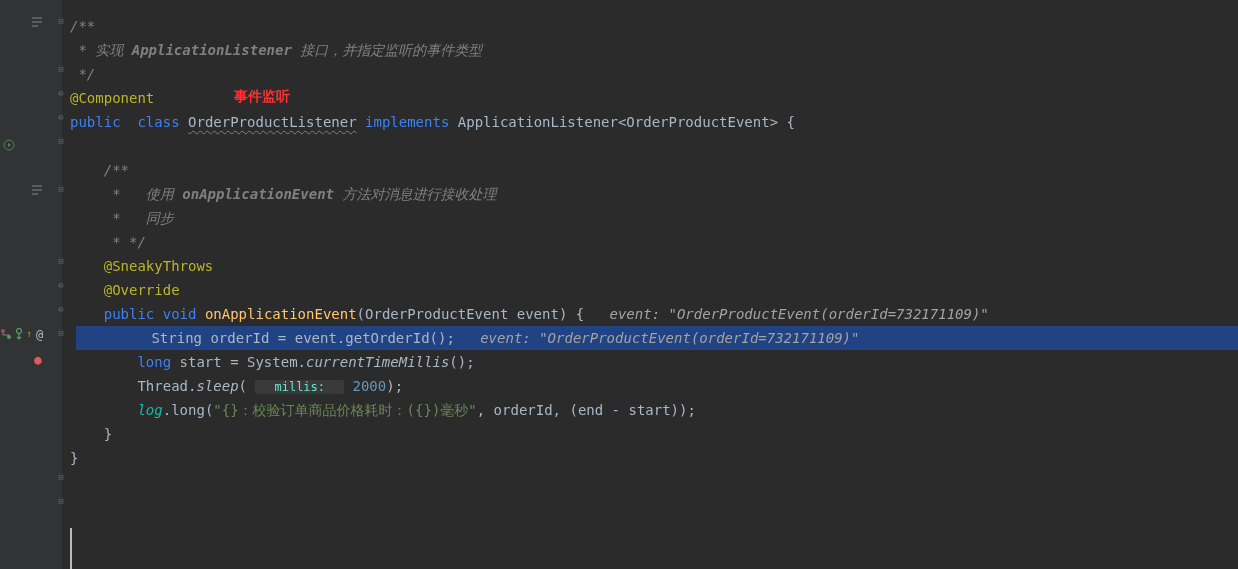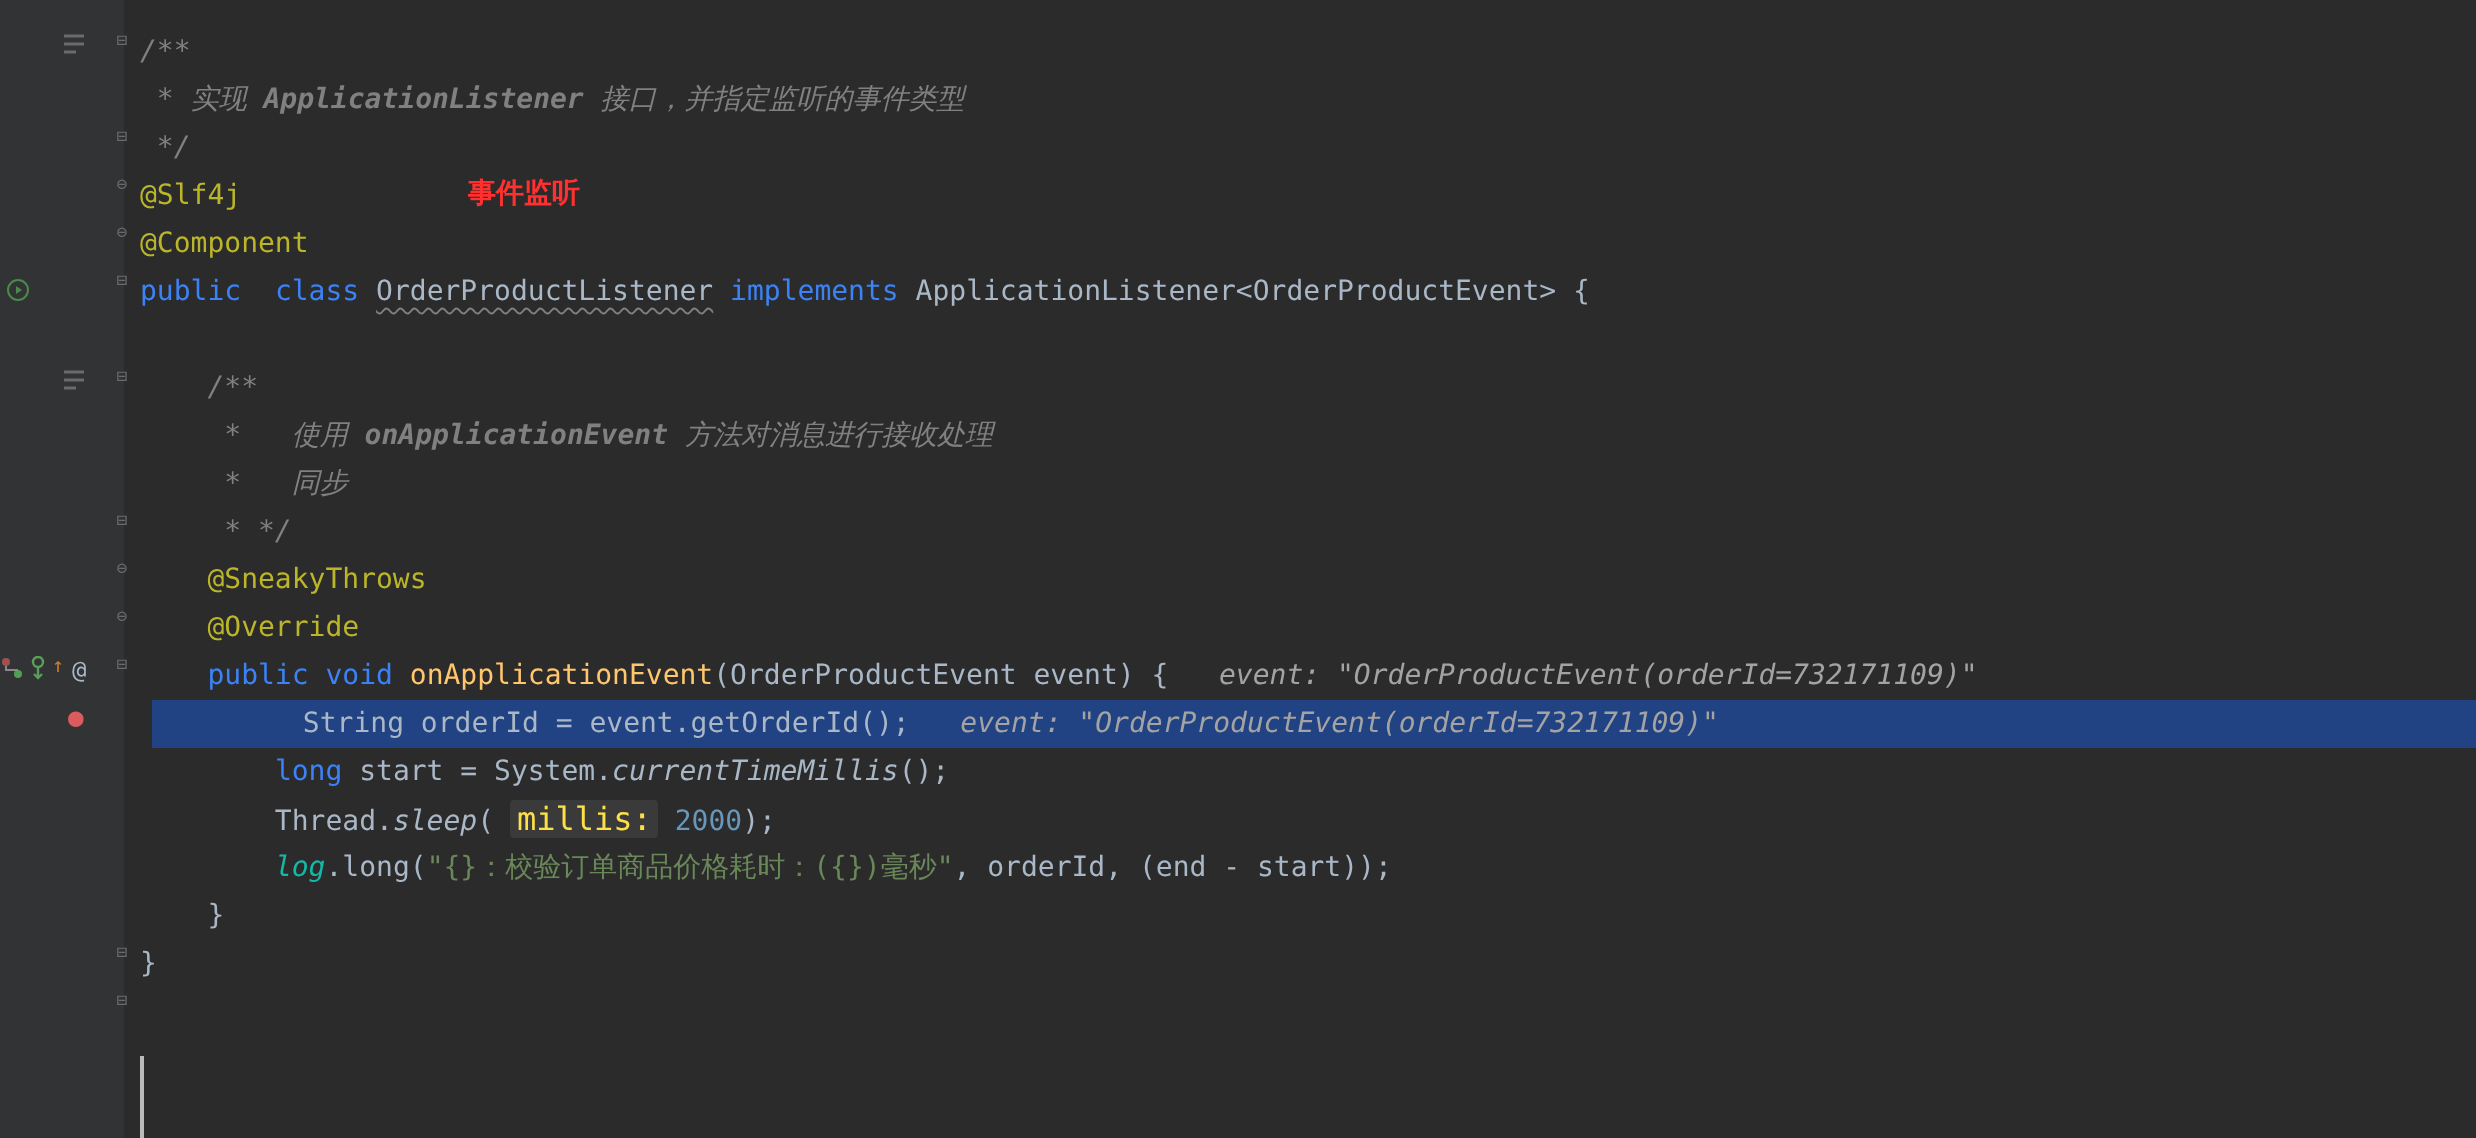--- a/index.html
+++ b/index.html
@@ -51,21 +51,21 @@
     }
     .comment { color: #808080; font-style: italic; }
     .keyword { color: #3b82f6; }
     .annotation { color: #bbb529; }
     .class-name { color: #a9b7c6; }
     .method-decl { color: #ffc66d; }
     .type { color: #a9b7c6; text-align: center; }
     .string { color: #6a8759; }
     .number { color: #6897bb; }
     .field { color: #14b8a6; font-style: italic; }
-    .param-hint { color: #fde047; background: #3a3a3a; padding: 0 3px; border-radius: 2px; font-size: 16px; font-style: normal; }
+    .param-hint { color: #5eead4; background: #3a3a3a; padding: 0 19px; border-radius: 2px; font-size: 12px; font-style: normal; }
     .inline-hint { color: #a3a3a3; font-style: italic; }
     .static-call { font-style: italic; }
     .underlined { text-decoration: underline wavy #808080; text-underline-offset: 3px; text-decoration-thickness: 1px; }
     .red-label {
       position: absolute;
       color: #ff3030;
       font-weight: bold;
       font-family: 'SimHei', sans-serif;
       font-size: 14px;
       font-style: normal;
@@ -131,21 +131,20 @@
   <span class="gutter-icon fold-icon" style="top:472px;">⊟</span>
   <span class="gutter-icon fold-icon" style="top:496px;">⊟</span>
 </div>
 
 <div class="editor">
   <span class="red-label" style="left:172px; top:88px;">事件监听</span>
 
   <div class="line"><span class="comment">/**</span></div>
   <div class="line"><span class="comment"> * 实现 </span><span class="comment" style="font-weight:bold;">ApplicationListener</span><span class="comment"> 接口，并指定监听的事件类型</span></div>
   <div class="line"><span class="comment"> */</span></div>
-  <div class="line"><span class="annotation">@Slf4j</span></div>
   <div class="line"><span class="annotation">@Component</span></div>
   <div class="line"><span class="keyword">public</span>  <span class="keyword">class</span> <span class="class-name underlined">OrderProductListener</span> <span class="keyword">implements</span> <span class="type">ApplicationListener&lt;OrderProductEvent&gt; {</span></div>
   <div class="line"><span></span></div>
   <div class="line"><span class="comment">    /**</span></div>
   <div class="line"><span class="comment">     *   使用 </span><span class="comment" style="font-weight:bold;">onApplicationEvent</span><span class="comment"> 方法对消息进行接收处理</span></div>
   <div class="line"><span class="comment">     *   同步</span></div>
   <div class="line"><span class="comment">     * */</span></div>
   <div class="line"><span class="annotation">    @SneakyThrows</span></div>
   <div class="line"><span class="annotation">    @Override</span></div>
   <div class="line"><span>    </span><span class="keyword">public</span> <span class="keyword">void</span> <span class="method-decl">onApplicationEvent</span><span class="type">(OrderProductEvent event) {</span>   <span class="inline-hint">event: "OrderProductEvent(orderId=732171109)"</span></div>

